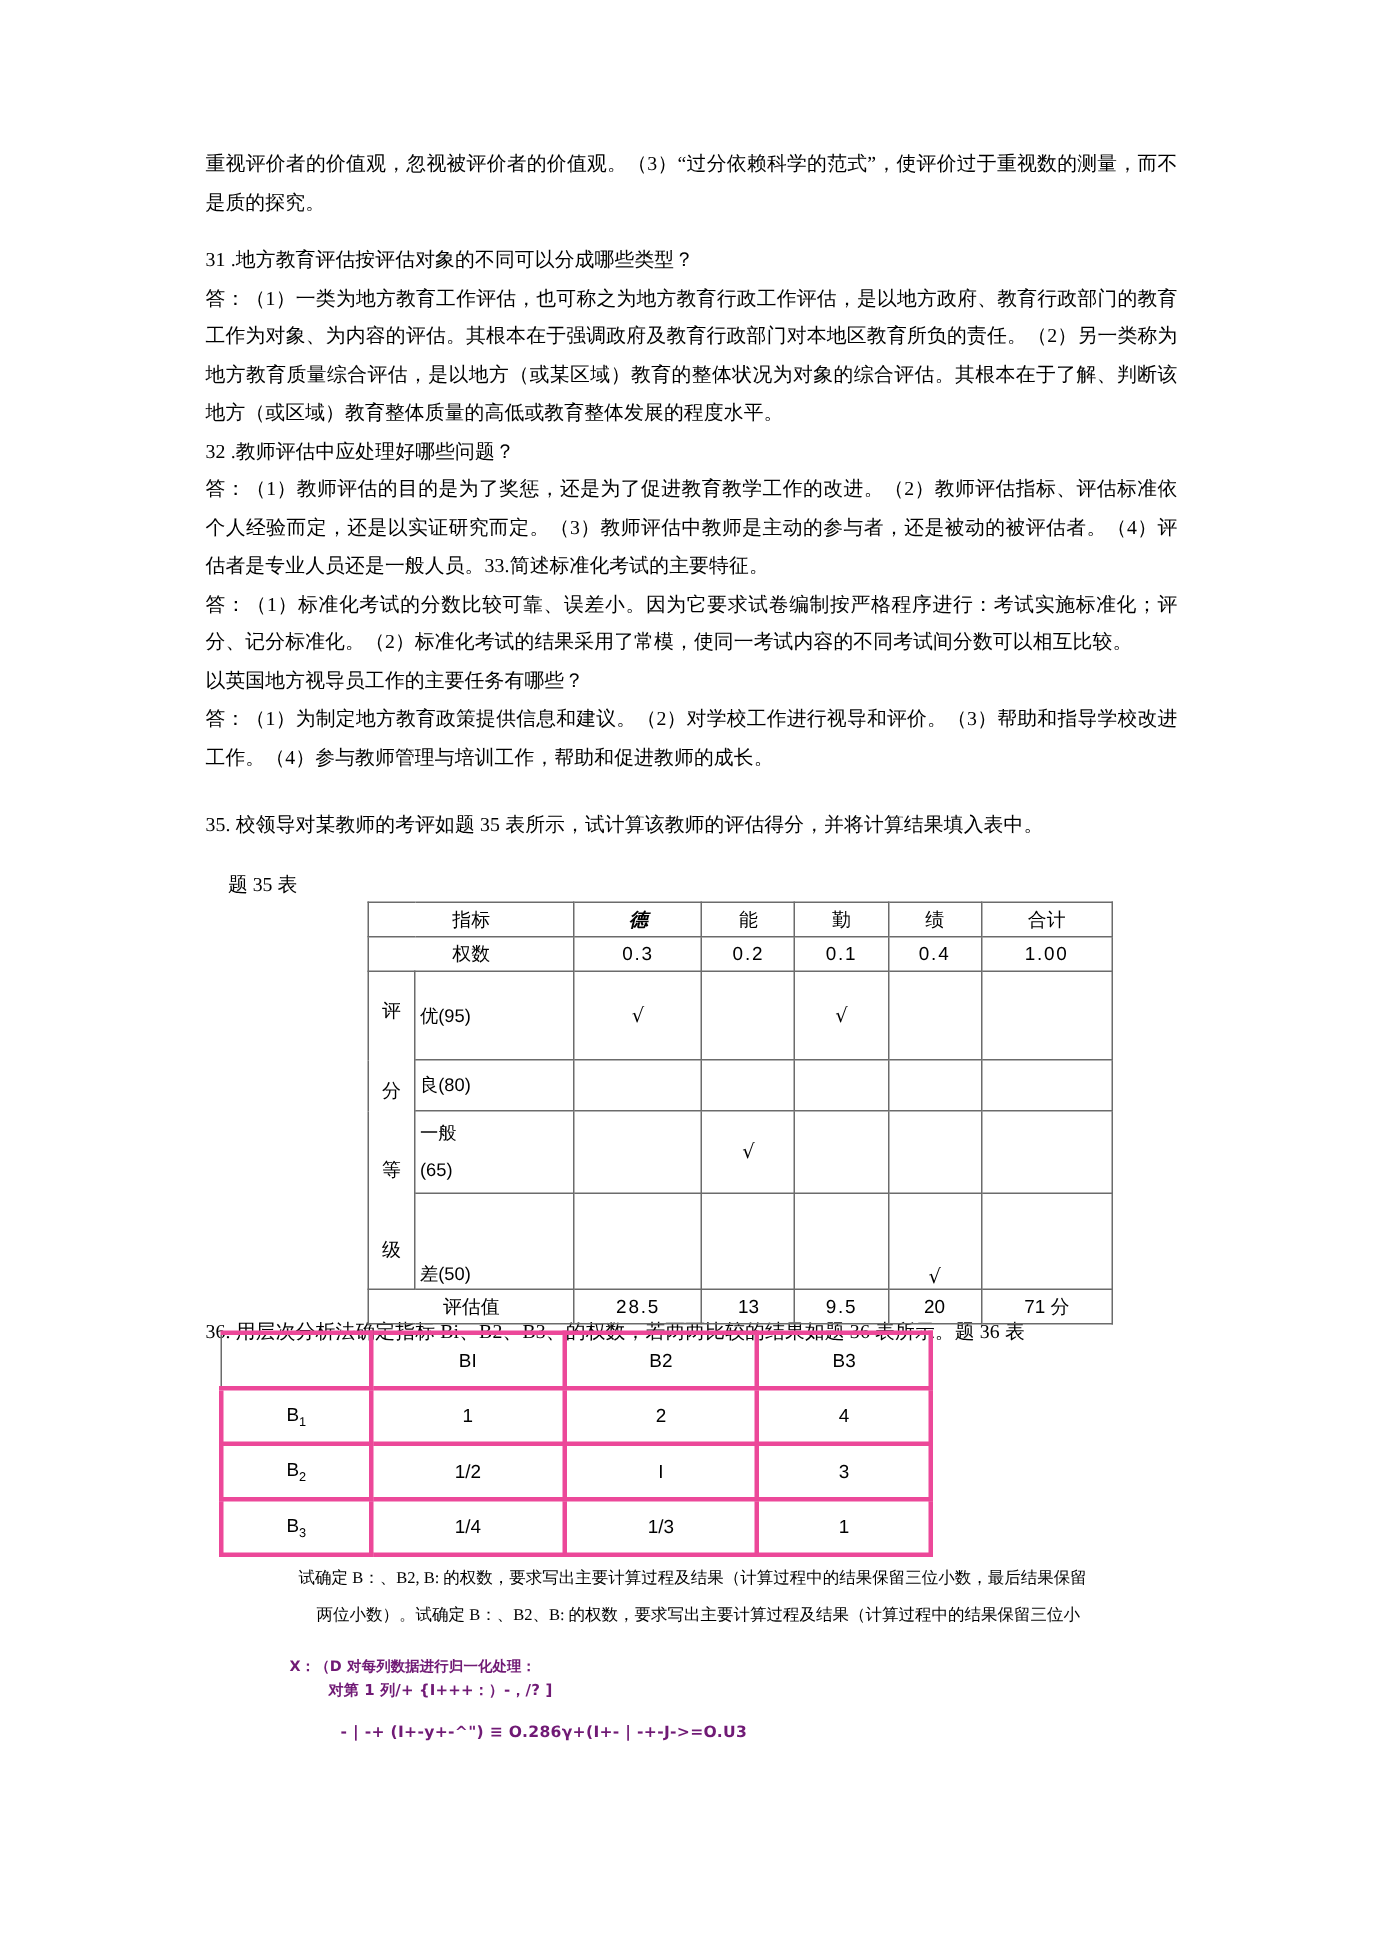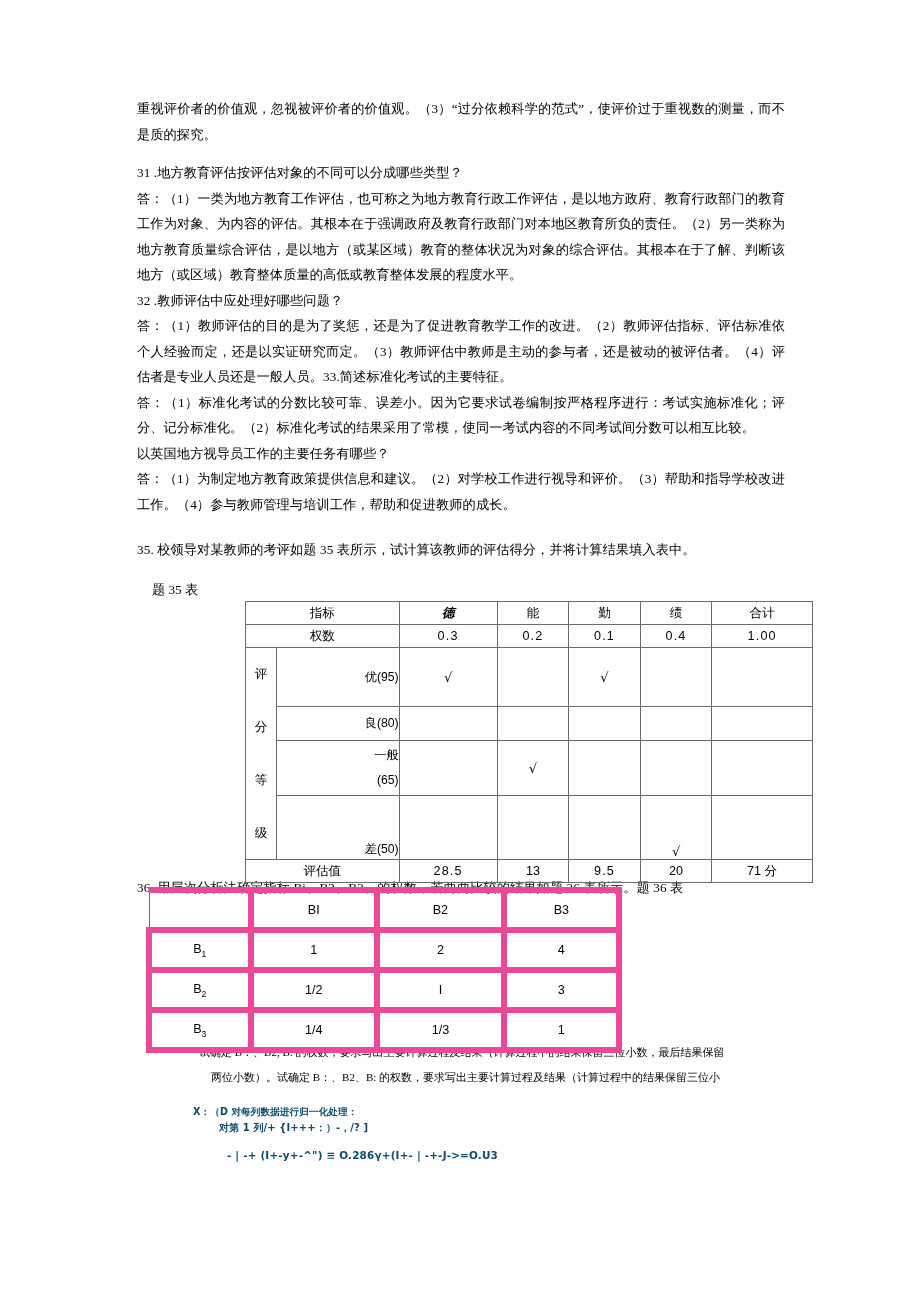--- a/index.html
+++ b/index.html
@@ -56,35 +56,35 @@
   }
   table.doc-table {
     border-collapse: collapse;
     font-size: 12.6px;
     font-family: "Liberation Sans", "DejaVu Sans", sans-serif;
   }
   table.t35 {
     position: absolute;
     left: 108px;
     top: 505px;
-    width: 568px;
+    width: 497px;
     border: 1px solid #585858;
   }
   table.t35 td {
     border: 1px solid #6b6b6b;
     text-align: center;
     vertical-align: middle;
     padding: 0;
     height: 22px;
   }
   table.t35 td.label-cell {
     font-size: 12.6px;
   }
   table.t35 td.grade-label {
-    text-align: right;
+    text-align: left;
     padding-left: 3px;
     font-size: 12.2px;
   }
   table.t35 td.vstack {
     width: 30px;
     padding: 0;
     vertical-align: middle;
   }
   .vstack-inner {
     display: flex;
@@ -107,21 +107,21 @@
   
   table.t36 {
     position: absolute;
     left: 9px;
     top: 791px;
     width: 476px;
     border: 1px solid #6b6b6b;
     font-size: 12.6px;
   }
   table.t36 td {
-    border: 6px solid #ec4899;
+    border: 3px solid #ec4899;
     text-align: center;
     vertical-align: middle;
     height: 34px;
     padding: 0;
     font-family: "Liberation Sans", "DejaVu Sans", sans-serif;
   }
   table.t36 td.blank-corner { border-left: 1px solid #6b6b6b; }
   sub.bsub { font-size: 8.5px; vertical-align: sub; }
 
   
@@ -133,21 +133,21 @@
     text-align: justify;
     text-justify: inter-ideograph;
   }
   .indent-block .ln { display: block; }
   .indent-block .ln.hang { padding-left: 12px; }
 
   
   .math-block {
     padding-left: 56px;
     font-family: "DejaVu Sans", sans-serif;
-    color: #0c4a6e;
+    color: #701a75;
   }
   .math-line-1 {
     font-size: 9.6px;
     font-weight: bold;
     line-height: 16px;
     letter-spacing: 0.1px;
     filter: blur(0.25px);
   }
   .math-line-1 .lbl { font-weight: bold; }
   .math-line-2 {

